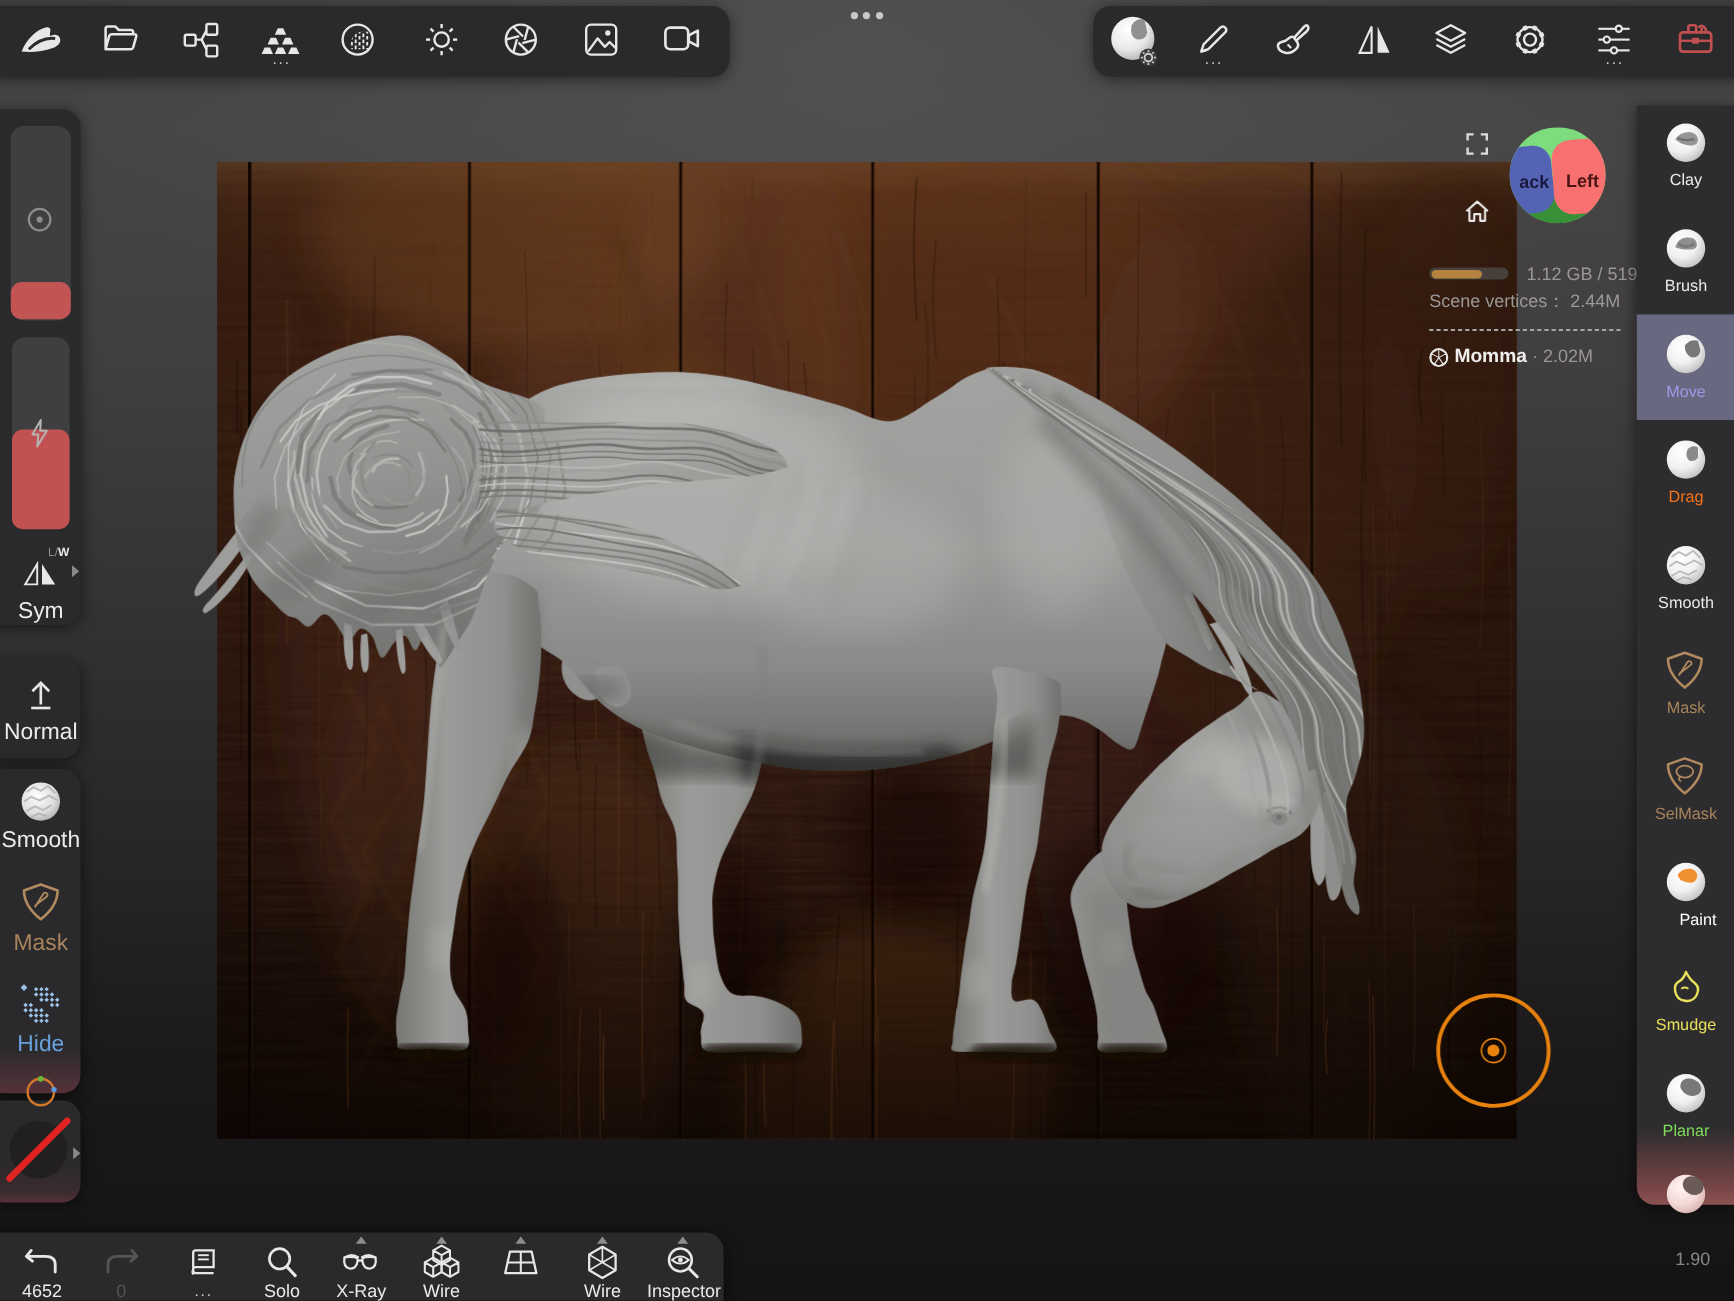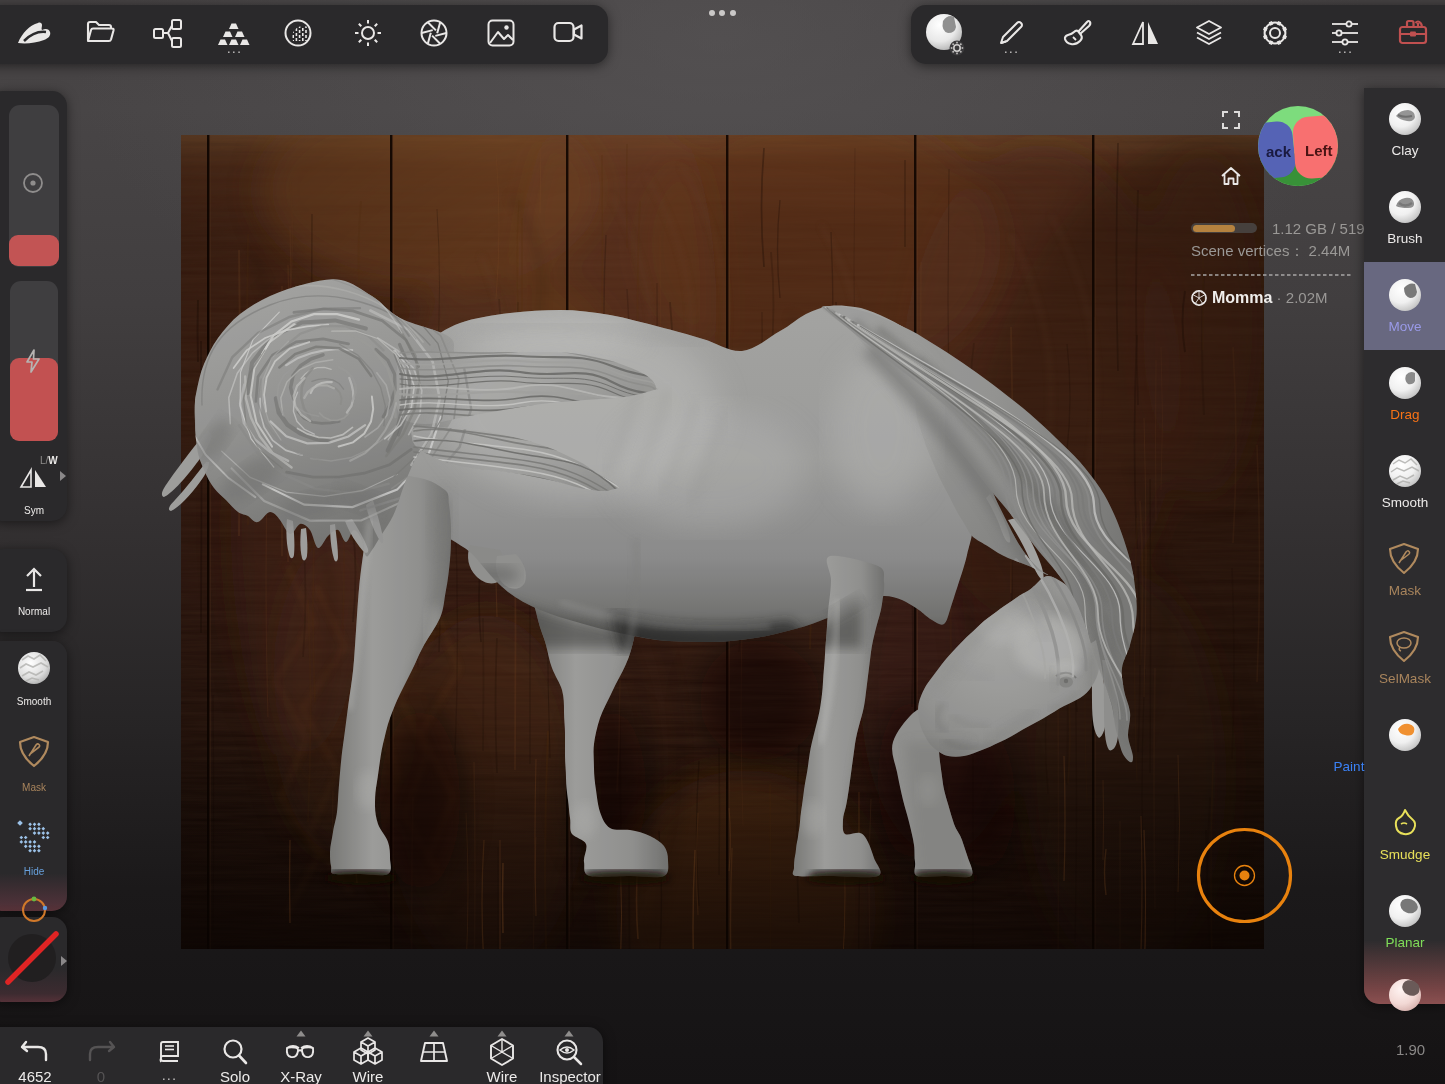--- a/index.html
+++ b/index.html
@@ -1,21 +1,21 @@
 <!DOCTYPE html>
 <html><head><meta charset="utf-8">
 <style>
 html,body{margin:0;padding:0;width:1445px;height:1084px;overflow:hidden;background:#131112;}
 body{font-family:"Liberation Sans",sans-serif;position:relative;}
 .bg{position:absolute;left:0;top:0;width:1445px;height:1084px;
  background:
   radial-gradient(ellipse 900px 520px at 720px 40px, rgba(94,91,92,.5), rgba(94,91,92,0) 72%),
   linear-gradient(180deg,#454243 0%,#484546 10%,#413e3f 28%,#343132 48%,#272526 66%,#1b191a 82%,#151314 100%);}
 .panel{position:absolute;background:#2a292b;border-radius:15px;box-shadow:0 2px 12px rgba(0,0,0,.5);}
-.lbl{position:absolute;color:#eceae9;font-size:10px;text-align:center;transform:translate(-50%,-50%);white-space:nowrap;}
+.lbl{position:absolute;color:#eceae9;font-size:19px;text-align:center;transform:translate(-50%,-50%);white-space:nowrap;}
 svg{display:block;overflow:visible}
 </style></head><body>
 <div class="bg"></div>
 
 <svg style="position:absolute;left:181px;top:135px" width="1083" height="814" viewBox="0 0 1083 814">
 <defs>
 <clipPath id="wclip">
         <rect x="-30" y="0" width="1113" height="814"></rect>
       </clipPath>
 <linearGradient id="wb" x1="0" y1="0" x2="0" y2="1">
@@ -643,21 +643,21 @@
 <svg style="position:absolute;left:1388px;top:630px" width="34" height="34" viewBox="0 0 34 34">
     <path d="M16,2 L30,7 Q30,20 16,31 Q2,20 2,7 Z" fill="none" stroke="#b08a5e" stroke-width="2.1" stroke-linejoin="round"></path>
     <ellipse cx="16" cy="13" rx="7" ry="5" fill="none" stroke="#b08a5e" stroke-width="1.5"></ellipse>
     <path d="M12,17 Q10,20 13,21" fill="none" stroke="#b08a5e" stroke-width="1.5"></path>
   </svg>
 <div class="lbl" style="left:1405px;top:678px;color:#a8845c;font-size:13.5px;">SelMask</div>
 <svg style="position:absolute;left:1388px;top:718px" width="34" height="34" viewBox="0 0 34 34">
     <circle cx="17" cy="17" r="16" fill="url(#tsp)"></circle>
     <path d="M10,11 Q14,5 21,6 Q28,8 26,14 Q24,19 17,17 Q11,16 10,11 Z" fill="#f09030"></path>
   </svg>
-<div class="lbl" style="left:1349px;top:766px;color:#3b82f6;font-size:13.5px;">Paint</div>
+<div class="lbl" style="left:1415px;top:766px;color:#ffffff;font-size:13.5px;">Paint</div>
 <svg style="position:absolute;left:1388px;top:806px" width="34" height="34" viewBox="0 0 34 34">
     <path d="M17,4 Q20,10 24,13 Q29,17 26,23 Q23,29 16,28 Q9,27 8,20 Q7,14 11,12 Q15,10 17,4 Z" fill="none" stroke="#e8e05a" stroke-width="2" stroke-linejoin="round"></path>
     <path d="M13,18 Q16,16 19,18" fill="none" stroke="#e8e05a" stroke-width="1.6"></path>
   </svg>
 <div class="lbl" style="left:1405px;top:854px;color:#e8e05a;font-size:13.5px;">Smudge</div>
 <svg style="position:absolute;left:1388px;top:894px" width="34" height="34" viewBox="0 0 34 34">
     <circle cx="17" cy="17" r="16" fill="url(#tsp)"></circle>
     <ellipse cx="21" cy="12" rx="9" ry="7" fill="#787878" transform="rotate(22 21 12)"></ellipse>
   </svg>
 <div class="lbl" style="left:1405px;top:942px;color:#7ee058;font-size:13.5px;">Planar</div>

